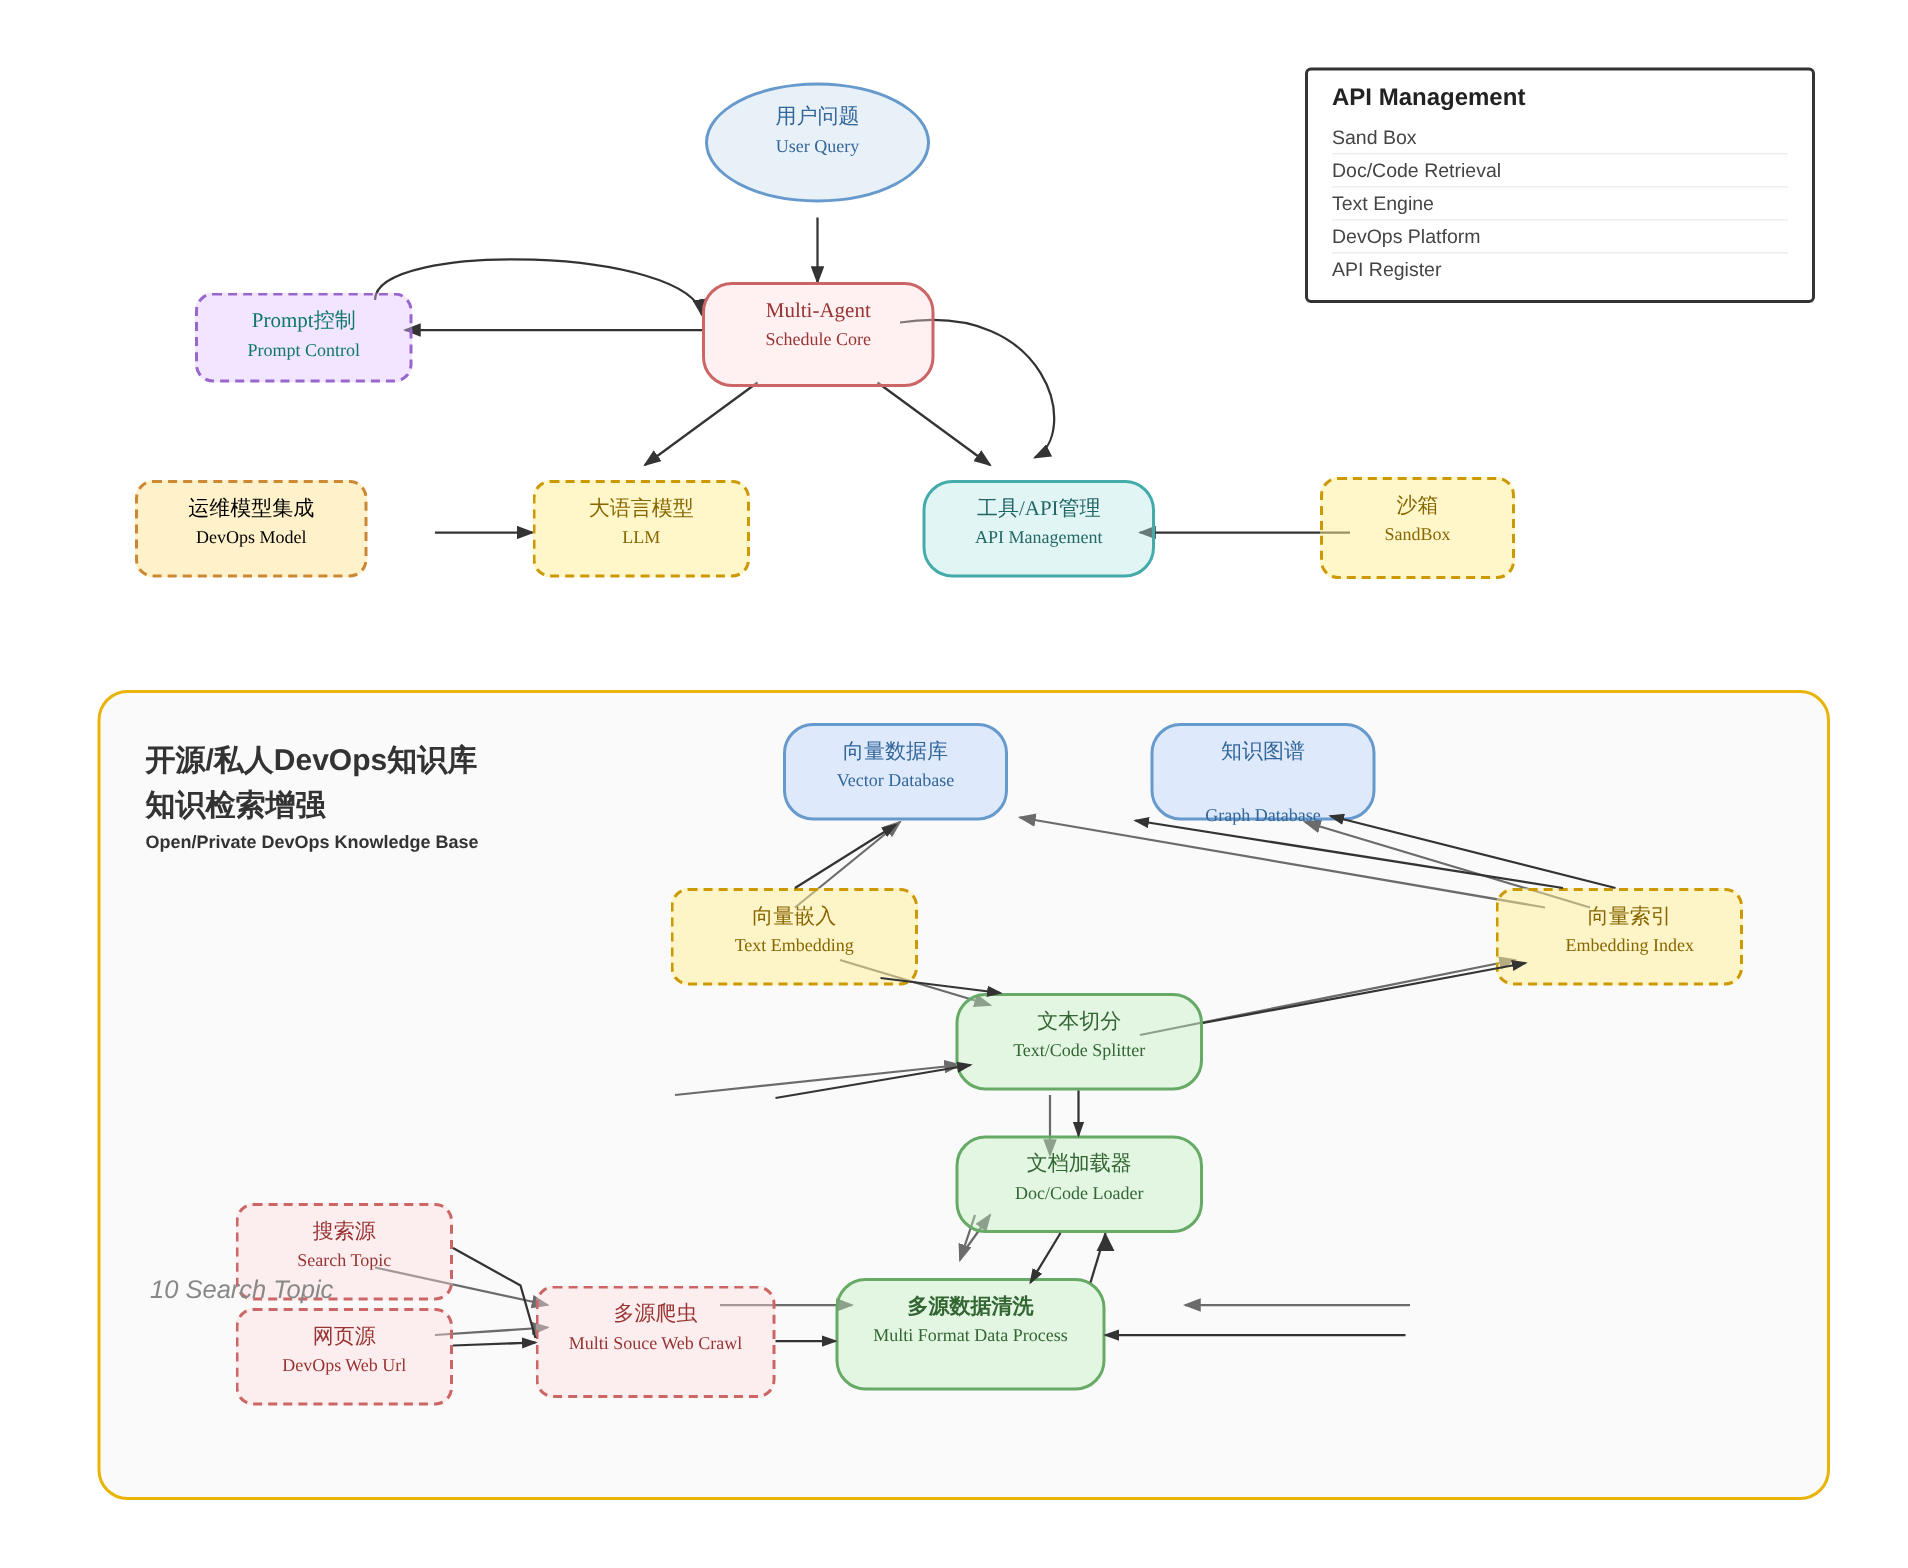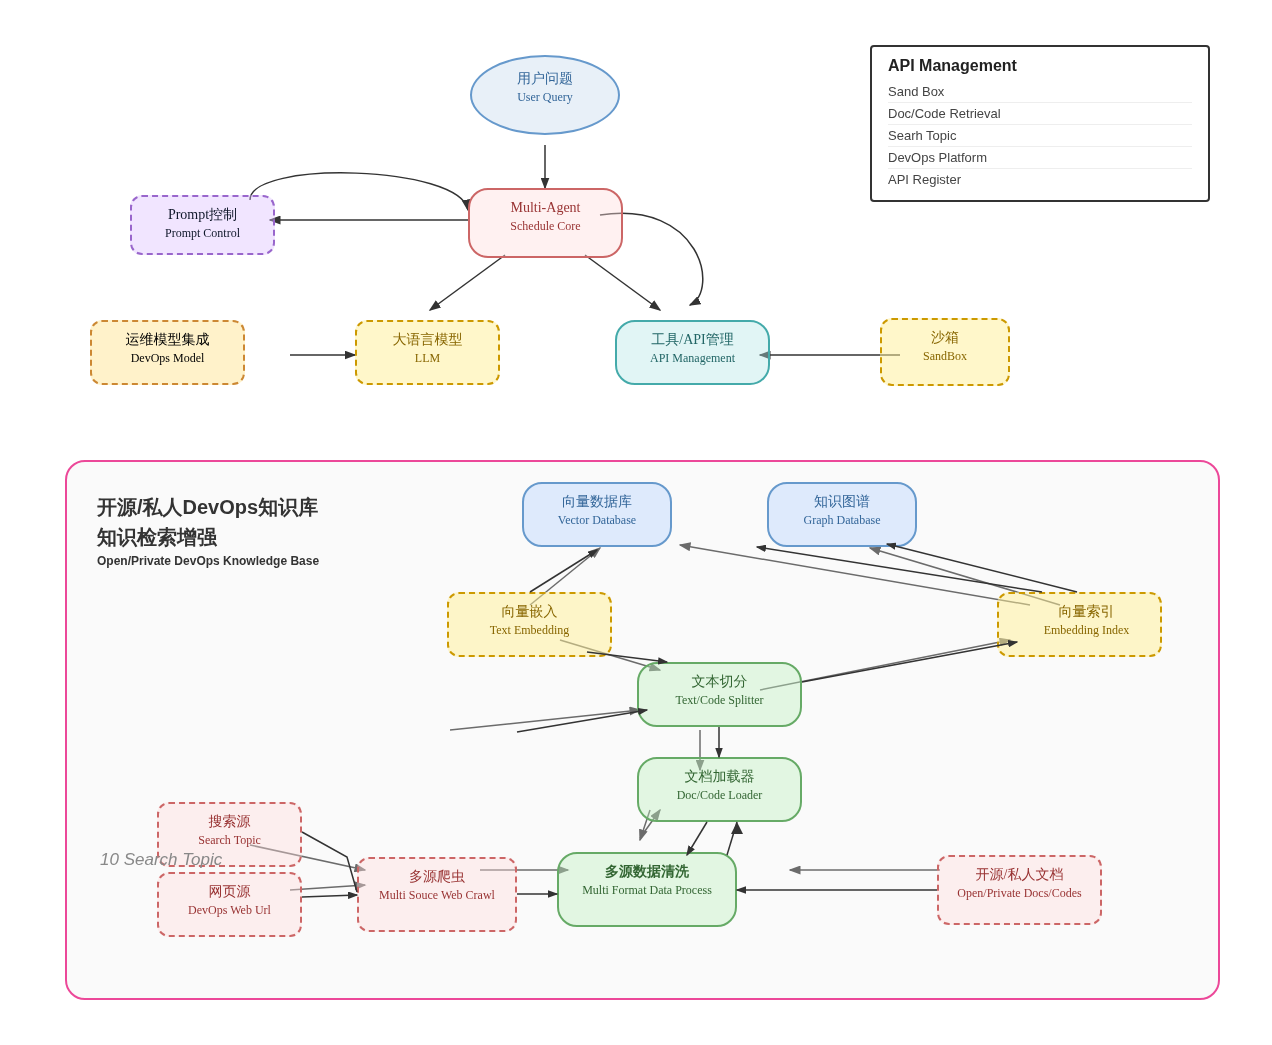--- a/index.html
+++ b/index.html
@@ -56,21 +56,21 @@
         rgba(255,255,255,0.3) 4px,
         rgba(255,255,255,0.3) 8px
       );
     }
     
     .color-blue { border-color: #6699cc; color: #336699; }
     .color-red { border-color: #cc6666; color: #993333; background: rgba(255,220,220,0.4); }
     .color-orange { border-color: #cc8833; color: #000000; background: rgba(255,230,150,0.5); }
     .color-yellow { border-color: #cc9900; color: #886600; background: rgba(255,240,150,0.5); }
     .color-teal { border-color: #44aaaa; color: #226666; background: rgba(180,230,230,0.4); }
-    .color-purple { border-color: #9966cc; color: #0f172a; background: rgba(220,190,255,0.4); }
+    .color-purple { border-color: #9966cc; color: #0f766e; background: rgba(220,190,255,0.4); }
     .color-green { border-color: #66aa66; color: #336633; background: rgba(190,240,190,0.4); }
     .color-lightblue { border-color: #6699cc; color: #336699; background: rgba(180,210,255,0.4); }
 
     
     .api-management-box {
       position: absolute;
       border: 2px solid #333;
       background: #fff;
       padding: 10px 16px;
       border-radius: 4px;
@@ -89,21 +89,21 @@
       font-size: 13px;
       color: #444;
       padding: 3px 0;
       border-bottom: 1px solid #eee;
     }
     .api-management-box ul li:last-child { border-bottom: none; }
 
     
     .kb-container {
       position: absolute;
-      border: 2px solid #ec4899;
+      border: 2px solid #eab308;
       border-radius: 20px;
       background: rgba(240,240,240,0.3);
     }
 
     
     .arrows-svg {
       position: absolute;
       top: 0; left: 0;
       width: 1272px;
       height: 1045px;
@@ -208,40 +208,40 @@
   <div class="node dashed-rect color-yellow" style="left:880px; top:318px; width:130px; height:68px;">
     <span class="node-text-cn">沙箱</span>
     <span class="node-text-en">SandBox</span>
   </div>
 
   <div class="api-management-box" style="left:870px; top:45px; width:340px;">
     <h3>API Management</h3>
     <ul>
       <li>Sand Box</li>
       <li>Doc/Code Retrieval</li>
-      <li>Searh Topic</li>
+      <li>Text Engine</li>
       <li>DevOps Platform</li>
       <li>API  Register</li>
     </ul>
   </div>
 
   <div class="kb-container" style="left:65px; top:460px; width:1155px; height:540px;">
 
     <div style="position:absolute; left:30px; top:30px; font-size:20px; font-weight:600; color:#333; line-height:1.5;">
       <div>开源/私人DevOps知识库</div>
       <div>知识检索增强</div>
       <div style="font-size:12px;">Open/Private DevOps Knowledge Base</div>
     </div>
 
     <div class="node rounded-rect color-lightblue" style="left:455px; top:20px; width:150px; height:65px;">
       <span class="node-text-cn">向量数据库</span>
       <span class="node-text-en">Vector Database</span>
     </div>
 
-    <div class="node rounded-rect color-lightblue" style="left:700px; top:20px; width:150px; height:65px;">
+    <div class="node rounded-rect color-lightblue" style="left:700px; top:20px; width:150px; height:65px;gap:23px;">
       <span class="node-text-cn">知识图谱</span>
       <span class="node-text-en">Graph Database</span>
     </div>
 
     <div class="node dashed-rect color-yellow" style="left:380px; top:130px; width:165px; height:65px;">
       <span class="node-text-cn">向量嵌入</span>
       <span class="node-text-en">Text Embedding</span>
     </div>
 
     <div class="node dashed-rect color-yellow" style="left:930px; top:130px; width:165px; height:65px;padding-left:28px;">
@@ -274,24 +274,20 @@
       <span class="node-text-cn">多源爬虫</span>
       <span class="node-text-en">Multi Souce Web
 Crawl</span>
     </div>
 
     <div class="node rounded-rect color-green" style="left:490px; top:390px; width:180px; height:75px;">
       <span class="node-text-cn" style="font-weight:bold;">多源数据清洗</span>
       <span class="node-text-en">Multi Format Data Process</span>
     </div>
 
-    <div class="node dashed-rect color-red" style="left:870px; top:393px; width:165px; height:70px;">
-      <span class="node-text-cn">开源/私人文档</span>
-      <span class="node-text-en">Open/Private Docs/Codes</span>
-    </div>
 
     <svg style="position:absolute;top:0;left:0;width:1155px;height:540px;pointer-events:none;">
       <defs>
         <marker id="kbarrow" markerWidth="7" markerHeight="5" refX="6" refY="2.5" orient="auto">
           <polygon points="0 0, 7 2.5, 0 5" fill="#333"></polygon>
         </marker>
       </defs>
 
       <line stroke="#333" stroke-width="1.5" fill="none" marker-end="url(#kbarrow)" x1="463" y1="130" x2="530" y2="88"></line>
 

